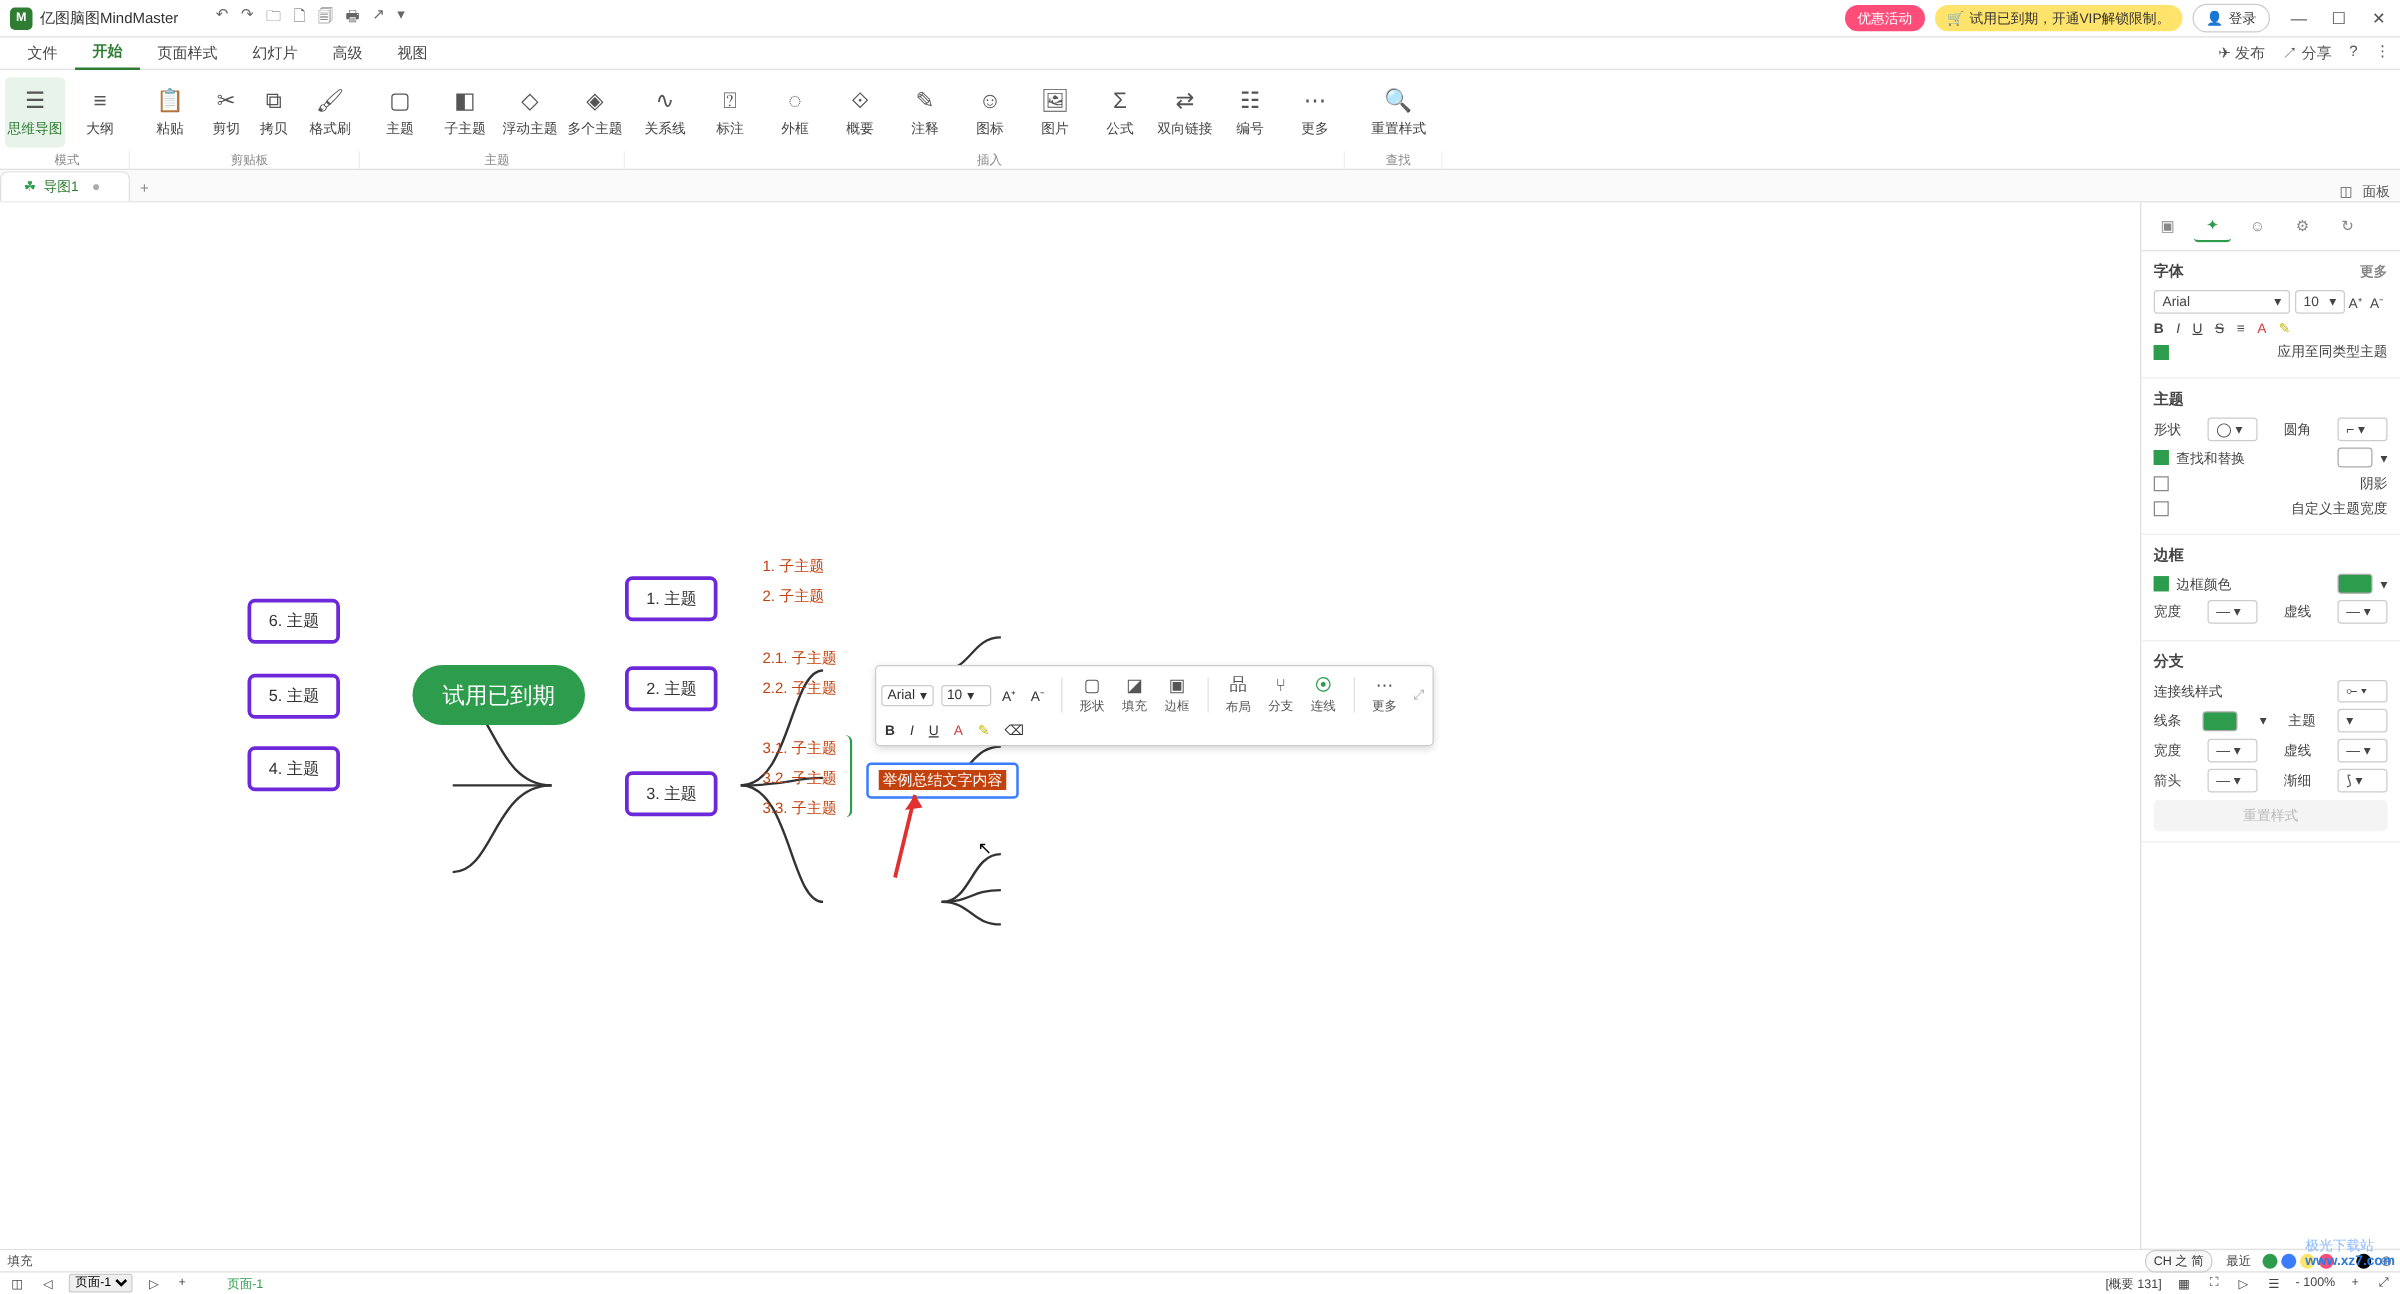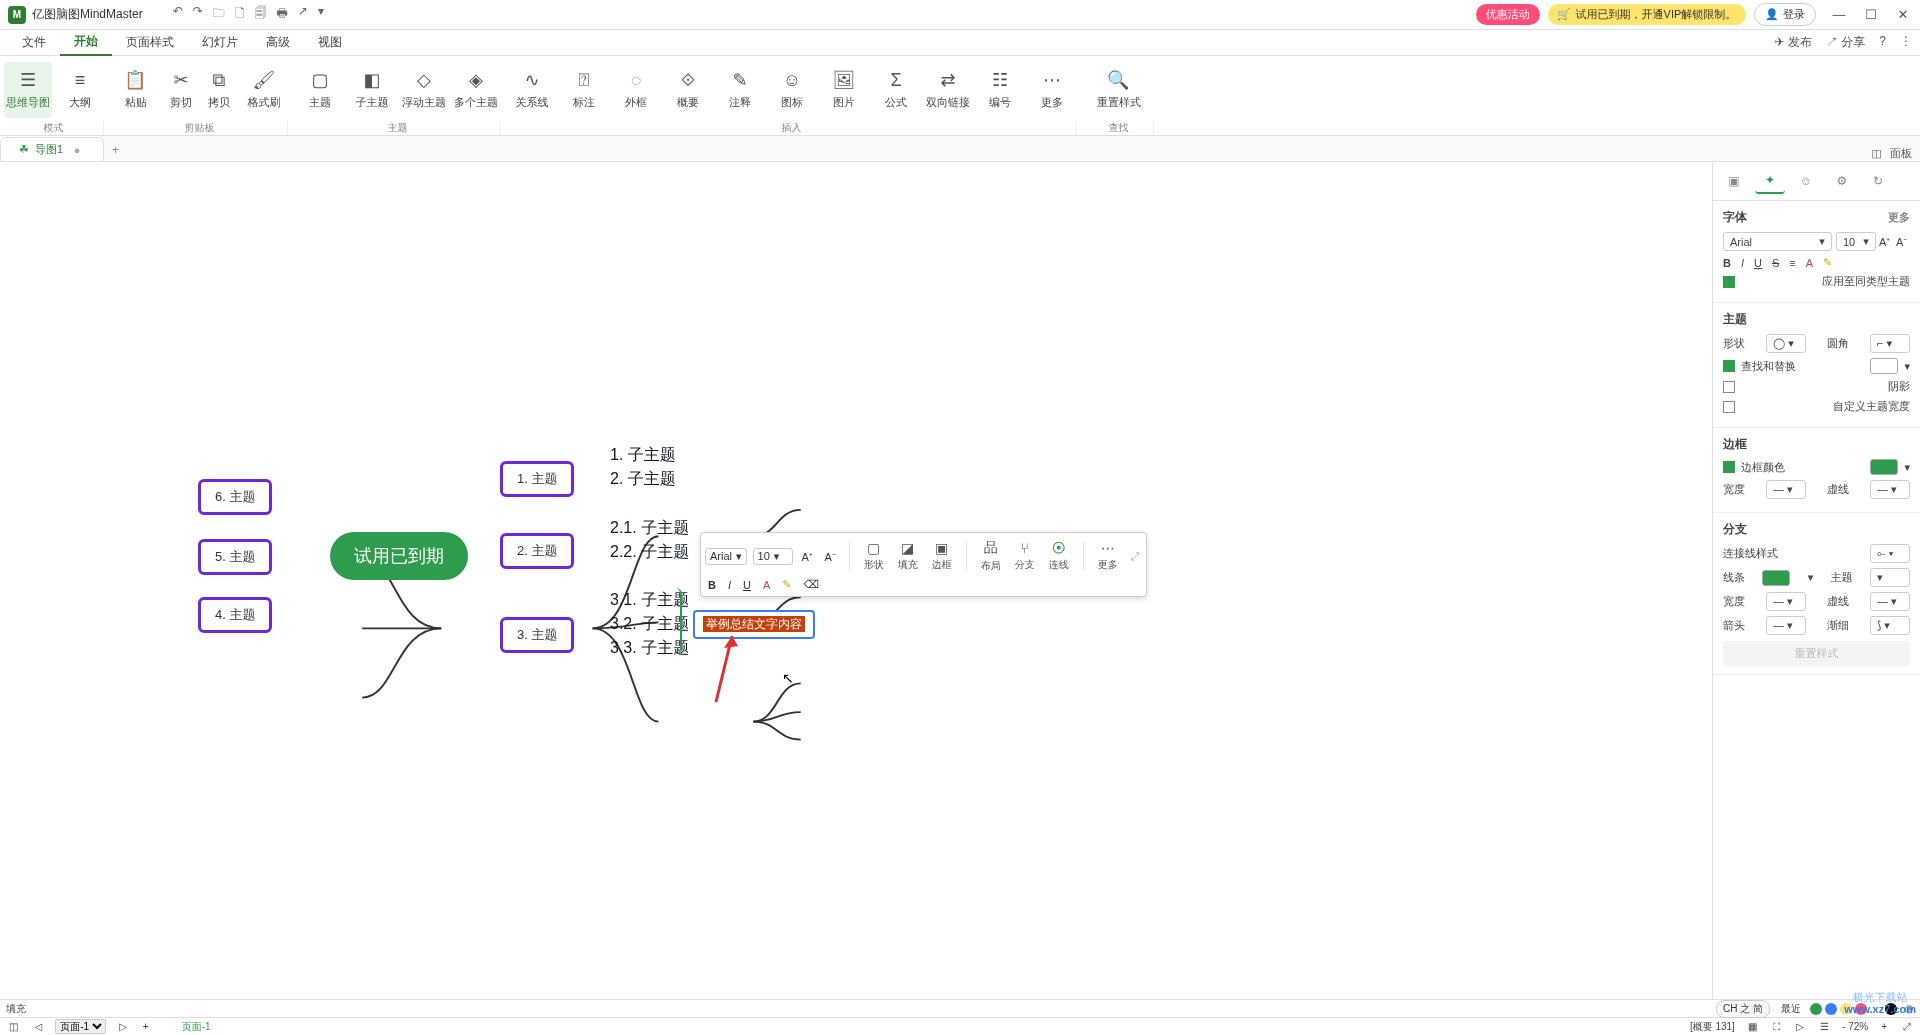--- a/index.html
+++ b/index.html
@@ -37,21 +37,21 @@
   .doctab .dot{width:16px;text-align:center;color:#aaa}
   .addtab{padding:4px 8px;color:#888;cursor:pointer}
   .doctabs-right{margin-left:auto;display:flex;align-items:center;gap:8px;padding-right:8px;color:#555;font-size:11px}
   
   .main{display:flex;height:calc(100vh - 30px - 26px - 80px - 26px - 18px - 18px);}  
   .canvas{flex:1;position:relative;background:#fff;overflow:hidden}
   .rightpanel{width:208px;border-left:1px solid #e0e0e0;display:flex;flex-direction:column;overflow-y:auto}
   
   .node{position:absolute;border:3px solid #6d28d9;border-radius:6px;background:#fff;padding:6px 14px;font-size:13px}
   .node.center{background:#2e9c4d;color:#fff;border:none;border-radius:30px;padding:12px 24px;font-size:18px}
-  .sub{position:absolute;font-size:16px;color:#0f172a}
+  .sub{position:absolute;font-size:12px;color:#c2410c}
   .bracket-v{position:absolute;border-right:2px solid #2e9c4d;border-top-right-radius:6px;border-bottom-right-radius:6px}
   svg.connectors{position:absolute;left:0;top:0;width:100%;height:100%;pointer-events:none}
   .floating-node{position:absolute;border:2px solid #3b7cff;background:#fff;border-radius:4px;padding:4px 8px;font-size:12px}
   .floating-node span{background:#c2410c;color:#fff;padding:1px 3px}
   .cursor-annot{position:absolute;font-size:14px;color:#000}
   
   .fmt-bar{position:absolute;border:1px solid #ccc;background:#fff;border-radius:4px;box-shadow:0 2px 6px rgba(0,0,0,.15);display:flex;flex-direction:column;padding:4px}
   .fmt-row{display:flex;align-items:center;gap:6px}
   .fmt-sep{width:1px;height:28px;background:#e0e0e0;margin:0 4px}
   .fmt-cell{display:flex;flex-direction:column;align-items:center;font-size:10px;color:#555;gap:2px;cursor:pointer;padding:2px 4px}
@@ -78,21 +78,21 @@
   .palette .lbl{font-size:10px;margin-right:4px;color:#444}
   .csw{width:10px;height:10px}
   .palette .grow{flex:1}
   .theme-pill{font-size:10px;padding:1px 6px;border:1px solid #ccc;border-radius:8px;margin-left:6px;background:#f8f8f8}
   .rec-chip{width:12px;height:12px;border-radius:50%}
   
   .status{height:18px;display:flex;align-items:center;padding:0 6px;border-top:1px solid #e0e0e0;font-size:10px;color:#444;gap:10px}
   .status .grow{flex:1}
   .stat-btn{cursor:pointer;padding:0 3px}
   select.pg{font-size:10px;border:1px solid #ccc;border-radius:2px}
-  .watermark{position:absolute;right:4px;bottom:20px;font-size:11px;color:#8ab9ff;text-align:center;line-height:1.1;pointer-events:none}
+  .watermark{position:absolute;right:4px;bottom:20px;font-size:11px;color:#8ab9ff;text-align:left;line-height:1.1;pointer-events:none}
   .watermark b{color:#2b7de0}
 </style>
 </head>
 <body>
 
 <div class="titlebar">
   <div class="app-logo">M</div>
   <div class="app-name">亿图脑图MindMaster</div>
   <div class="qat">
     <span>↶</span>
@@ -500,21 +500,21 @@
   <select class="pg"><option>页面-1</option></select>
   <span class="stat-btn">▷</span>
   <span class="stat-btn">+</span>
   <span style="color:#2e9c4d;margin-left:20px">页面-1</span>
   <span class="grow"></span>
   <span>[概要 131]</span>
   <span class="stat-btn">▦</span>
   <span class="stat-btn">⛶</span>
   <span class="stat-btn">▷</span>
   <span class="stat-btn">☰</span>
-  <span>- 72%</span>
+  <span>- 100%</span>
   <span class="stat-btn">+</span>
   <span class="stat-btn">⤢</span>
 </div>
 
 <div class="watermark">
   <div>极光下载站</div>
   <b>www.xz7.com</b>
 </div>
 
 </body></html>

